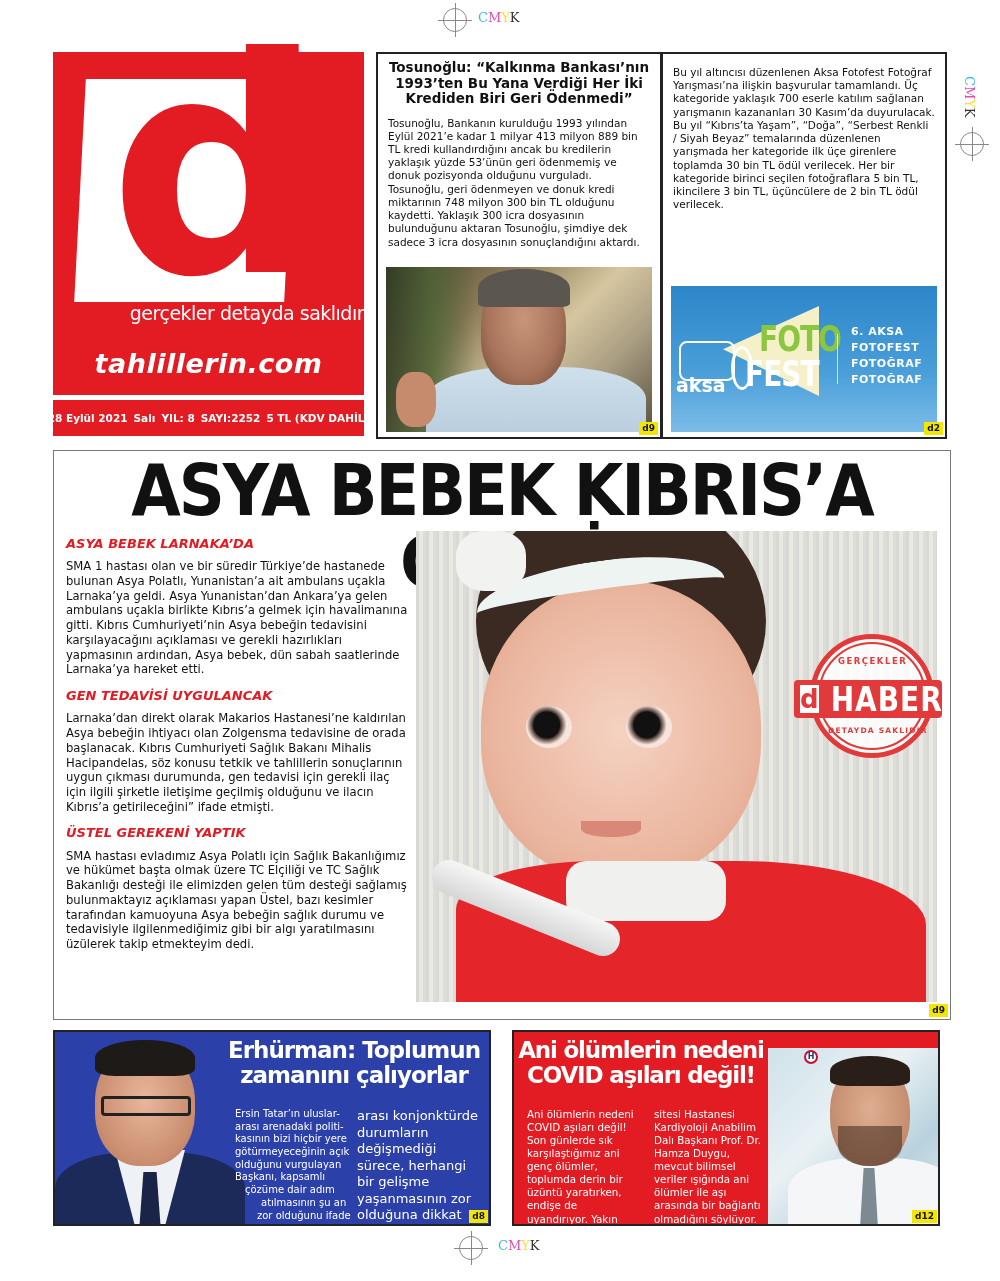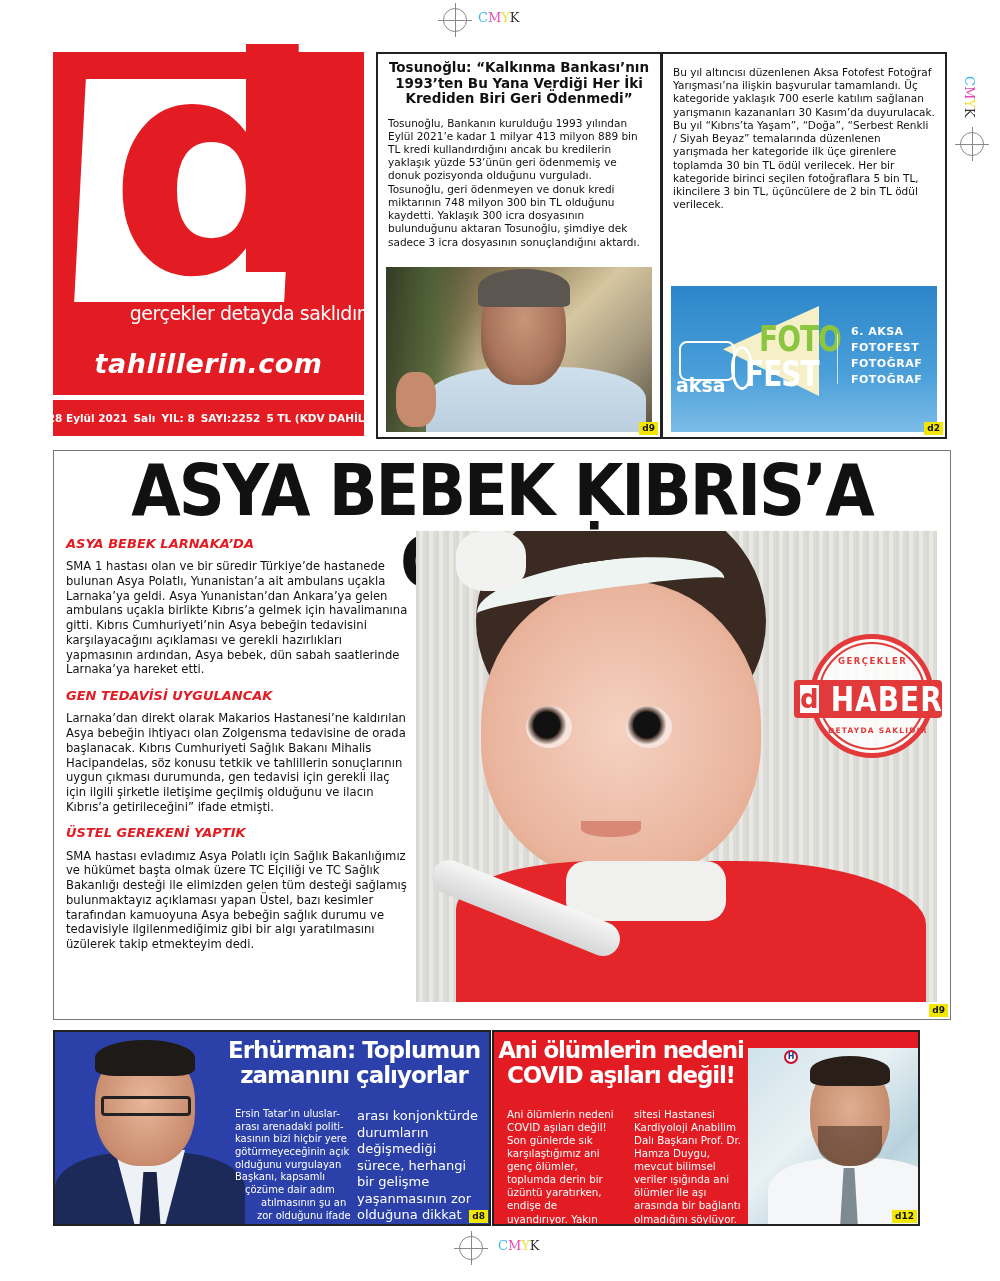--- a/index.html
+++ b/index.html
@@ -88,21 +88,21 @@
   #erh-photo .suit { position: absolute; left: 0; top: 120px; width: 190px; height: 90px; border-radius: 40% 40% 0 0; background: #1c2a5a; }
   #erh-photo .shirt { position: absolute; left: 60px; top: 118px; width: 70px; height: 80px; background: #eef2f6; clip-path: polygon(0 0, 100% 0, 70% 100%, 30% 100%); }
   #erh-photo .tie { position: absolute; left: 84px; top: 140px; width: 22px; height: 60px; background: #1a2448; clip-path: polygon(20% 0, 80% 0, 100% 100%, 0 100%); }
   #erh-photo .face { position: absolute; left: 40px; top: 14px; width: 100px; height: 120px; border-radius: 46% 46% 44% 44%; background: radial-gradient(ellipse at 50% 45%, #e8b79c 0%, #c98c6e 70%, #9d6a52 100%); }
   #erh-photo .hair { position: absolute; left: 40px; top: 8px; width: 100px; height: 36px; border-radius: 50% 50% 20% 20%; background: #1d1a18; }
   #erh-photo .glasses { position: absolute; left: 46px; top: 64px; width: 90px; height: 20px; border: 3px solid #222; border-radius: 4px; }
   #erh-title { position: absolute; left: 165px; top: 6px; width: 268px; text-align: center; color: #fff; font-weight: bold; font-size: 23px; line-height: 1.1; letter-spacing: -1px; }
   #erh-col1 { position: absolute; left: 162px; top: 76px; width: 124px; color: #fff; font-size: 10px; line-height: 1.27; margin-left: 18px; }
   #erh-col2 { position: absolute; left: 302px; top: 76px; width: 130px; color: #fff; font-size: 13px; line-height: 1.27; }
 
-  #covid { left: 492px; top: 1030px; width: 428px; height: 196px; background: #e31b23; border: 2px solid #222; overflow: hidden; }
+  #covid { left: 512px; top: 1030px; width: 428px; height: 196px; background: #e31b23; border: 2px solid #222; overflow: hidden; }
   #covid-title { position: absolute; left: 4px; top: 6px; width: 246px; text-align: center; color: #fff; font-weight: bold; font-size: 23px; line-height: 1.1; letter-spacing: -1.2px; }
   #covid-col1 { position: absolute; left: 13px; top: 76px; width: 112px; color: #fff; font-size: 10.3px; line-height: 1.27; }
   #covid-col2 { position: absolute; left: 140px; top: 76px; width: 114px; color: #fff; font-size: 10.3px; line-height: 1.27; }
   #covid-photo { position: absolute; left: 254px; top: 16px; width: 178px; height: 176px; background: linear-gradient(135deg, #cfe2ea 0%, #e9f1f4 40%, #b8d2dd 70%, #e5eef2 100%); overflow: hidden; }
   #covid-photo .coat { position: absolute; left: 20px; top: 110px; width: 170px; height: 80px; border-radius: 40% 40% 0 0; background: #f4f6f8; }
   #covid-photo .face { position: absolute; left: 62px; top: 14px; width: 80px; height: 104px; border-radius: 46%; background: radial-gradient(ellipse at 50% 45%, #dfae90 0%, #c58d70 70%, #8a5e48 100%); }
   #covid-photo .hair { position: absolute; left: 62px; top: 8px; width: 80px; height: 30px; border-radius: 50% 50% 20% 20%; background: #2a1e18; }
   #covid-photo .beard { position: absolute; left: 70px; top: 78px; width: 64px; height: 40px; border-radius: 0 0 50% 50%; background: rgba(60,40,30,.55); }
   #covid-photo .tie { position: absolute; left: 92px; top: 120px; width: 18px; height: 60px; background: #7d8a92; clip-path: polygon(20% 0, 80% 0, 100% 100%, 0 100%); }
   #covid-photo .logo-c { position: absolute; left: 36px; top: 2px; width: 14px; height: 14px; border-radius: 50%; border: 2px solid #c8102e; background: #fff; color: #1a3a8a; font-size: 8px; font-weight: bold; text-align: center; line-height: 10px; }

